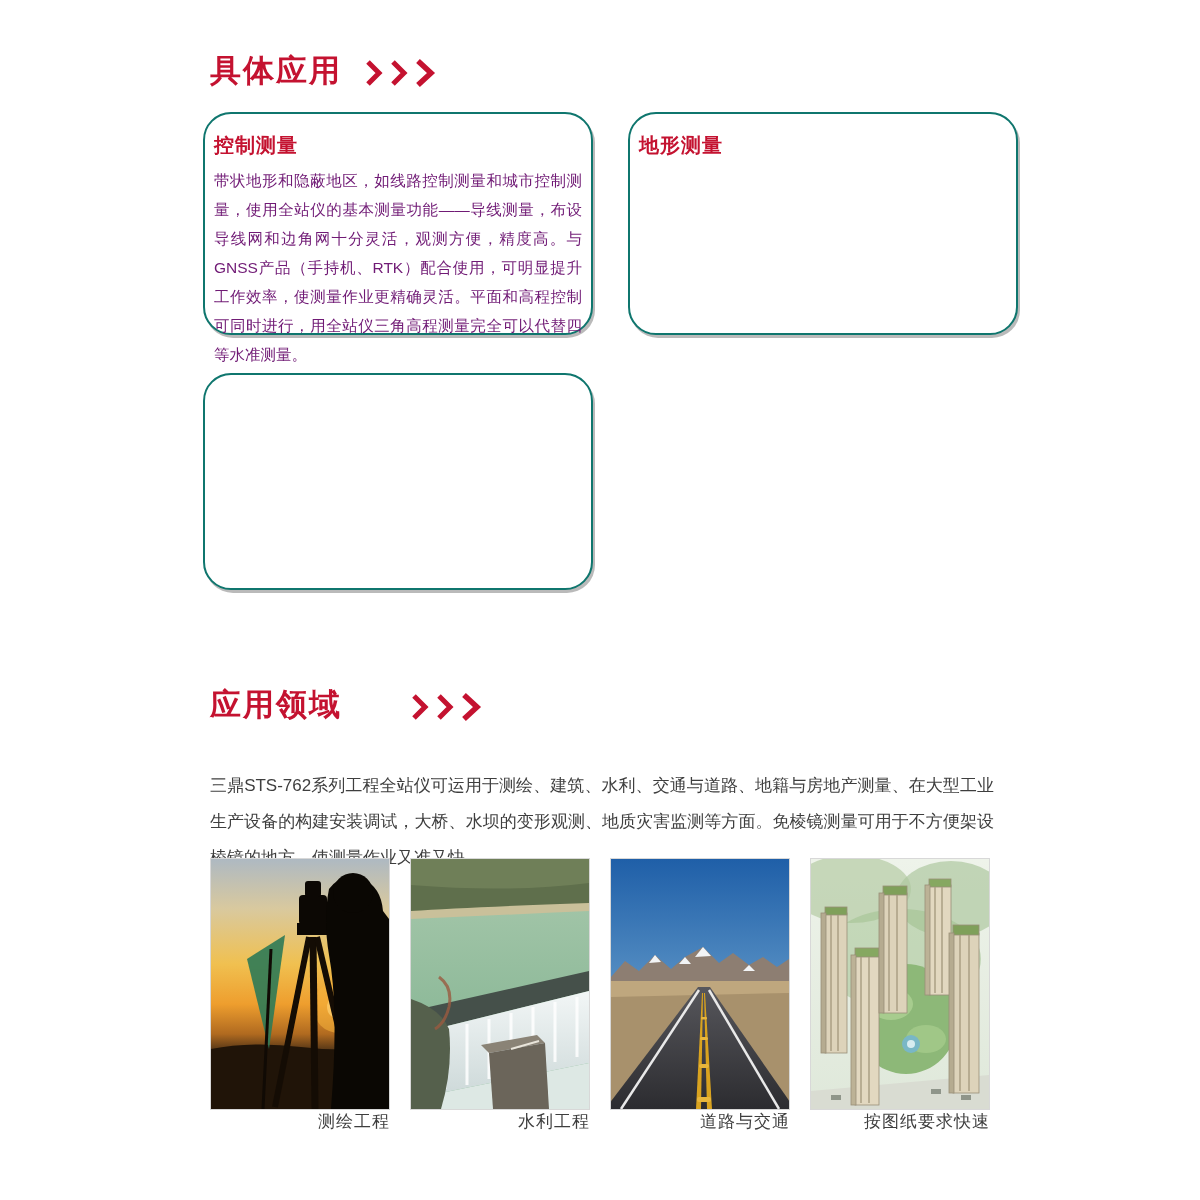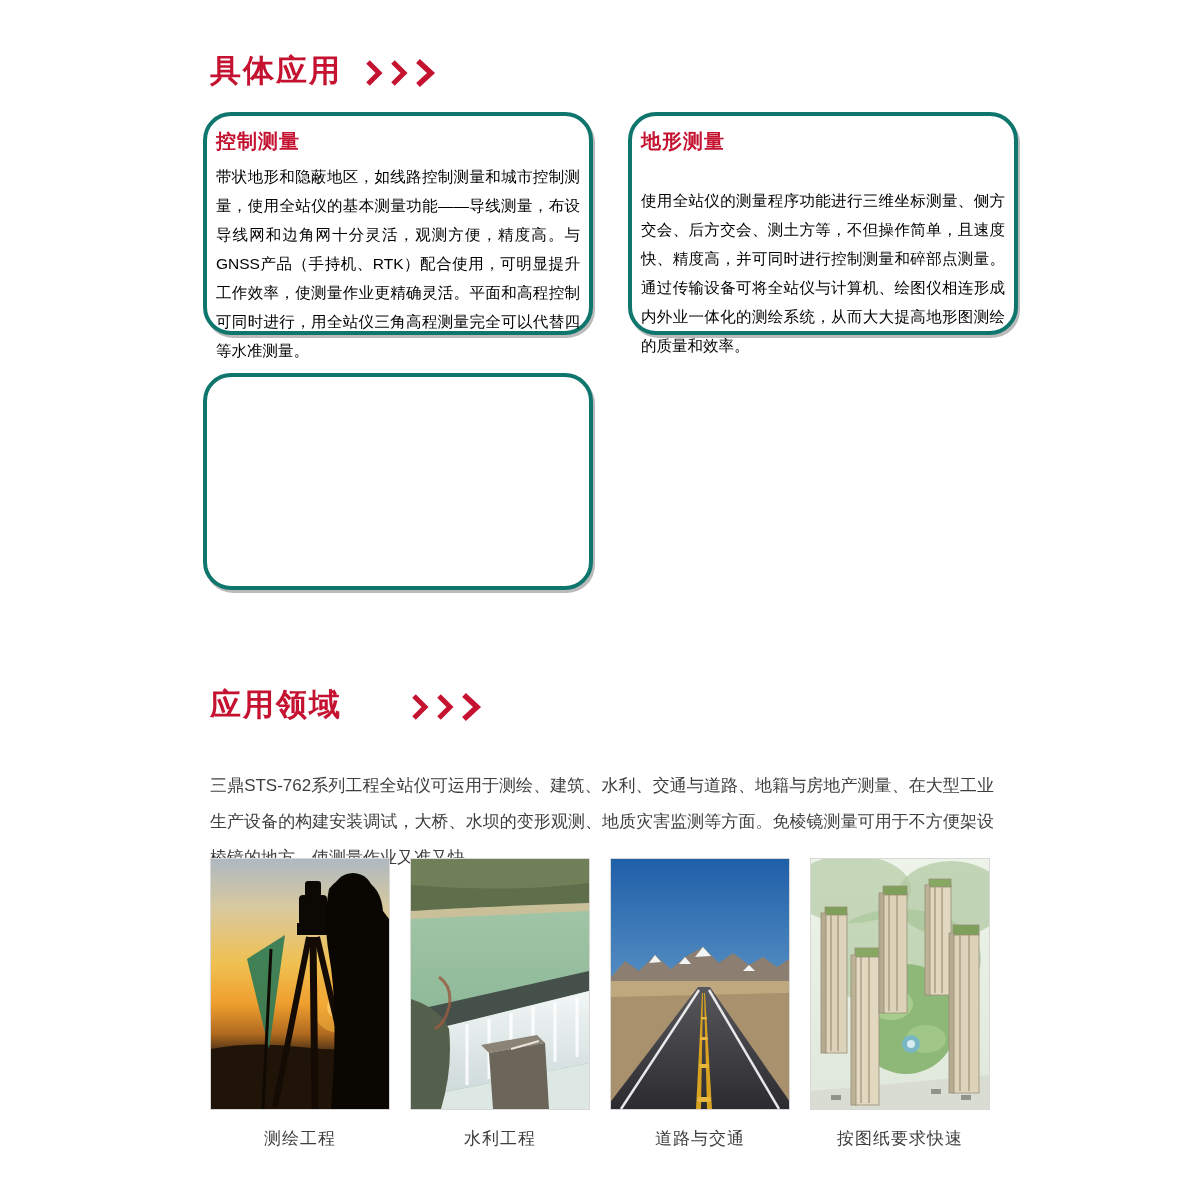--- a/index.html
+++ b/index.html
@@ -10,35 +10,35 @@
   
   .sec-head { position:absolute; display:flex; align-items:center; }
   .sec-head .t { font-size:31px; font-weight:700; color:#C41230; letter-spacing:2px; }
   .chevrons { display:flex; align-items:center; margin-left:22px; margin-top:4px; }
   .chevrons svg { display:block; margin-right:5px; }
 
   
   .cards { position:absolute; left:203px; top:112px; display:grid;
            grid-template-columns:390px 390px; grid-template-rows:223px 217px;
            column-gap:35px; row-gap:38px; }
-  .card { border:4px solid #0f766e; border-radius:28px; background:#fff;
-          box-shadow:2px 3px 0 rgba(130,130,130,0.55); padding:8px 9px 0 9px; }
+  .card { border:2px solid #0f766e; border-radius:28px; background:#fff;
+          box-shadow:2px 3px 0 rgba(130,130,130,0.55); padding:14px 9px 0 9px; }
   .card.centered { display:flex; flex-direction:column; justify-content:center; padding-bottom:16px; }
   .card-title { font-size:20px; font-weight:700; color:#C41230; margin:4px 0 7px 0; letter-spacing:1px; }
-  .card-body { font-size:15.5px; line-height:29px; color:#000000; text-align:justify; }
+  .card-body { font-size:15.5px; line-height:29px; color:#701a75; text-align:justify; }
 
   
   .intro { position:absolute; left:210px; top:768px; width:784px;
            font-size:17px; line-height:36px; color:#3e3e3e; text-align:justify; }
 
   .photo-row { position:absolute; left:210px; top:858px; width:780px; display:flex; justify-content:space-between; }
   .photo-fig { width:180px; }
   .photo-frame { width:180px; height:252px; border:1px solid #d8d8d8; overflow:hidden; background:#eee; }
   .photo-frame svg { display:block; }
-  .photo-caption { margin-top:17px; text-align:center; font-size:17px; color:#3e3e3e; letter-spacing:1px; }
+  .photo-caption { text-align:right; font-size:17px; color:#3e3e3e; letter-spacing:1px; }
 </style>
 </head>
 <body>
 
 <div class="page">
 
   <div class="sec-head" style="left:210px; top:50px;">
     <span class="t">具体应用</span>
     <span class="chevrons">
       <svg width="20" height="30" viewBox="0 0 20 30">
@@ -54,22 +54,21 @@
   </div>
 
   <div class="cards">
 
     <div class="card">
       <div class="card-title">控制测量</div>
       <div class="card-body">带状地形和隐蔽地区，如线路控制测量和城市控制测量，使用全站仪的基本测量功能——导线测量，布设导线网和边角网十分灵活，观测方便，精度高。与GNSS产品（手持机、RTK）配合使用，可明显提升工作效率，使测量作业更精确灵活。平面和高程控制可同时进行，用全站仪三角高程测量完全可以代替四等水准测量。</div>
     </div>
 
     <div class="card">
-      <div class="card-title" style="margin-bottom:31px;">地形测量</div>
-      <div class="card-body">使用全站仪的测量程序功能进行三维坐标测量、侧方交会、后方交会、测土方等，不但操作简单，且速度快、精度高，并可同时进行控制测量和碎部点测量。通过传输设备可将全站仪与计算机、绘图仪相连形成内外业一体化的测绘系统，从而大大提高地形图测绘的质量和效率。</div>
+      <div class="card-title" style="margin-bottom:14px;">地形测量</div>
     </div>
 
     <div class="card centered">
     </div>
 
   </div>
 
   <div class="sec-head" style="left:210px; top:684px;gap:46px;">
     <span class="t" style="font-weight:600;">应用领域</span>
     <span class="chevrons">

